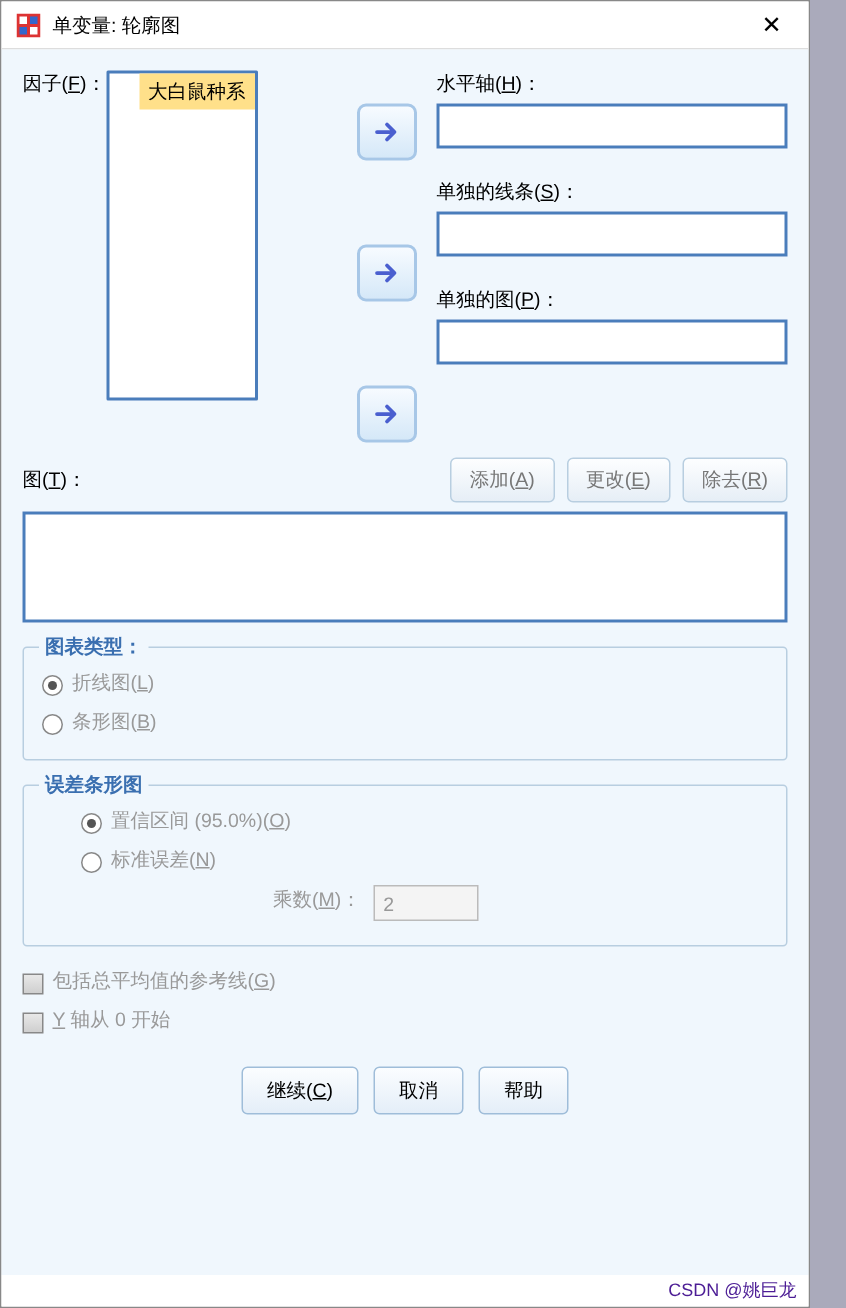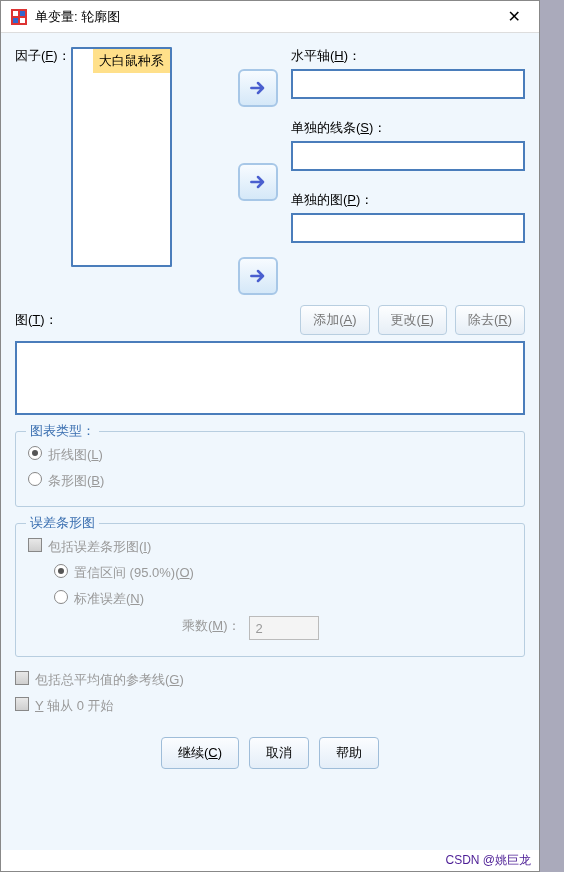--- a/index.html
+++ b/index.html
@@ -23,22 +23,22 @@
 .targets-col { flex: 1; display: flex; flex-direction: column; gap: 20px; }
 .target-field .tf-input { width: 100%; height: 30px; border: 2px solid #4a7dbb; background: #fff; }
 .plots-section { }
 .plots-row { display: flex; align-items: center; gap: 10px; }
 .plots-row .label { flex: 0 0 auto; margin: 0; }
 .btnrow { display: flex; gap: 8px; margin-left: auto; }
 .btn { padding: 5px 12px; border: 1px solid #b8cee0; border-radius: 4px; background: linear-gradient(#fdfeff,#e6eef6); color: #777; }
 .btn.enabled { color: #000; }
 .plots-list { margin-top: 6px; width: 100%; height: 74px; border: 2px solid #4a7dbb; background: #fff; }
 .groupbox { border: 1px solid #b8cee0; border-radius: 3px; padding: 10px 12px 12px 12px; position: relative; margin-top: 6px; }
-.groupbox .legend { position: absolute; top: -10px; left: 10px; background: #f0f7fd; padding: 0 4px; color: #3a6fb0; }
-.radio-row, .check-row { display: flex; align-items: flex-start; gap: 6px; padding: 4px 0; color: #555; }
+.groupbox .legend { position: absolute; top: -10px; left: 10px; background: #f0f7fd; padding: 0 4px; color: #3a6fb0; font-weight: bold; }
+.radio-row, .check-row { display: flex; align-items: flex-end; gap: 6px; padding: 4px 0; color: #555; }
 .radio-row.disabled, .check-row.disabled, .radio-row.disabled *, .check-row.disabled * { color: #999; }
 .radio { width: 14px; height: 14px; border: 1px solid #888; border-radius: 50%; display: inline-flex; align-items: center; justify-content: center; background: #fff; }
 .radio.checked::after { content: ""; width: 6px; height: 6px; border-radius: 50%; background: #555; }
 .checkbox { width: 14px; height: 14px; border: 1px solid #888; background: #fff; display: inline-block; }
 .checkbox.boxed { background: linear-gradient(#e8e8e8,#cfcfcf); }
 .sub { margin-left: 26px; }
 .mult-row { display: flex; align-items: center; gap: 8px; margin-left: 26px; padding: 4px 0; }
 .mult-row .label { color: #999; }
 .mult-input { width: 70px; height: 24px; border: 1px solid #bbb; background: #f4f4f4; color: #999; padding: 0 6px; }
 .bottom-buttons { display: flex; gap: 10px; justify-content: center; padding: 8px 0 4px 0; }
@@ -146,26 +146,20 @@
       <div class="radio-row disabled">
         <span class="radio"></span>
         <span>
           <span>条形图(</span><u>B</u><span>)</span>
         </span>
       </div>
     </div>
 
     <div class="groupbox">
       <div class="legend">误差条形图</div>
-      <div class="check-row disabled">
-        <span class="checkbox boxed"></span>
-        <span>
-          <span>包括误差条形图(</span><u>I</u><span>)</span>
-        </span>
-      </div>
       <div class="radio-row disabled sub">
         <span class="radio checked"></span>
         <span>
           <span>置信区间 (95.0%)(</span><u>O</u><span>)</span>
         </span>
       </div>
       <div class="radio-row disabled sub">
         <span class="radio"></span>
         <span>
           <span>标准误差(</span><u>N</u><span>)</span>

